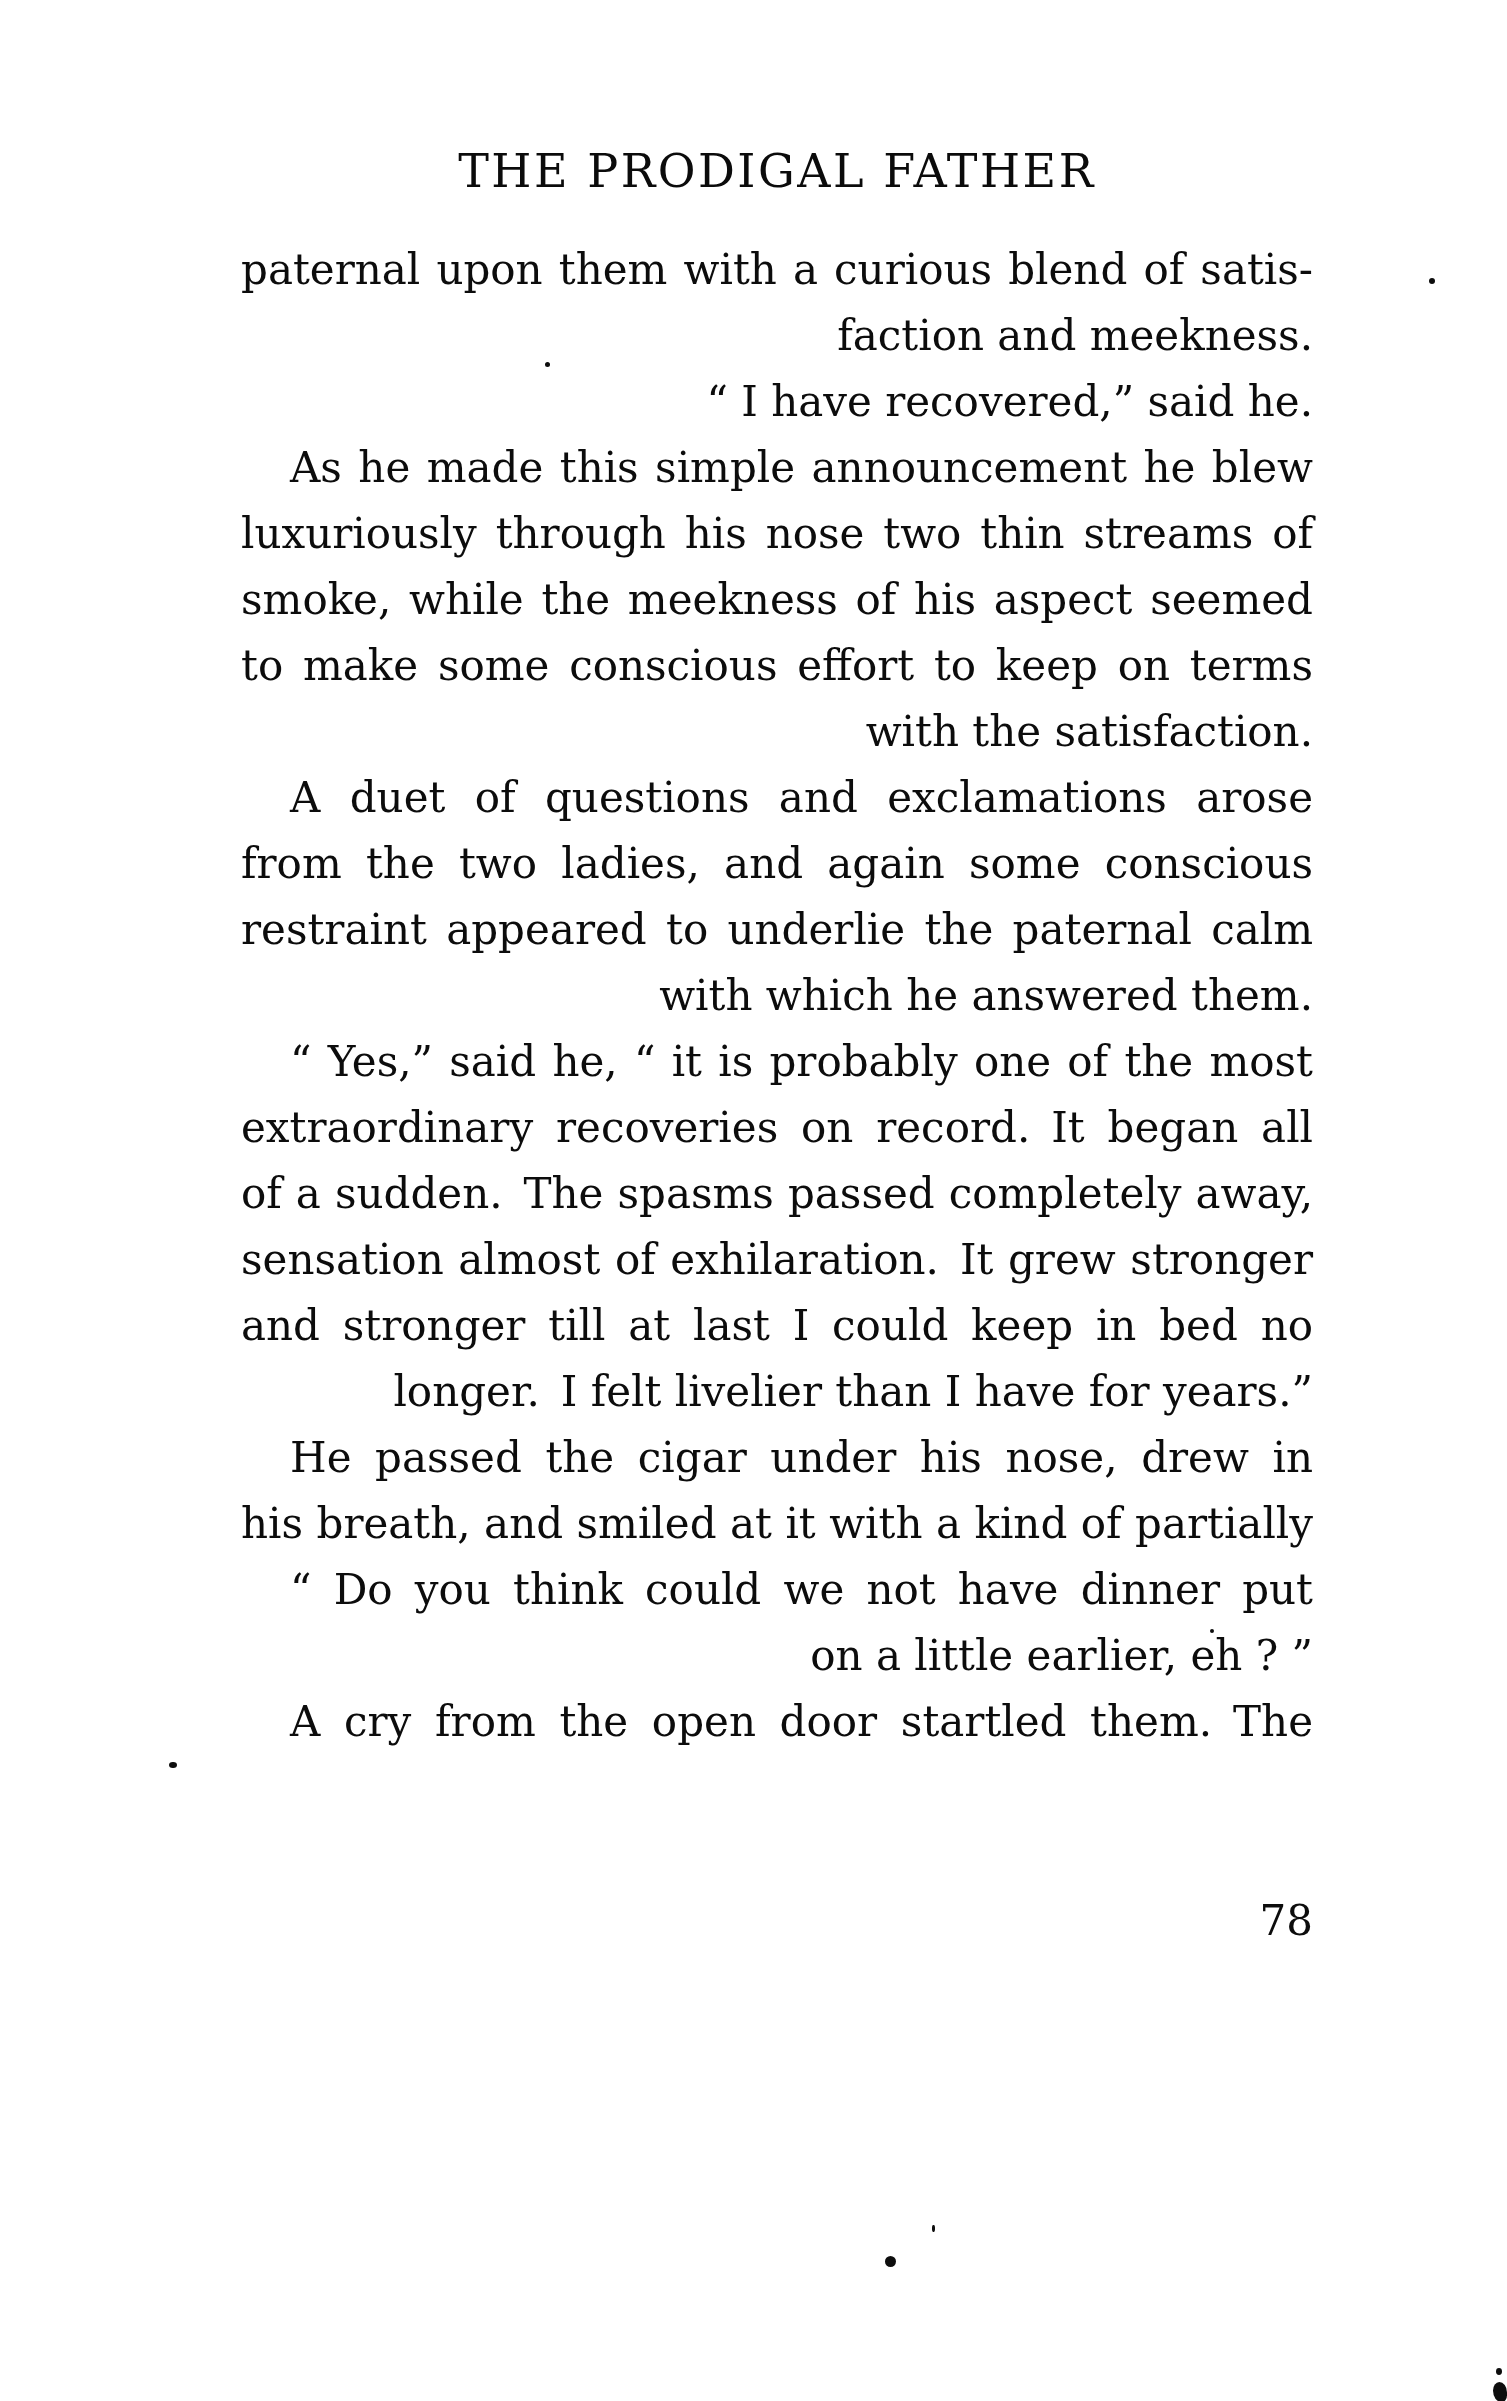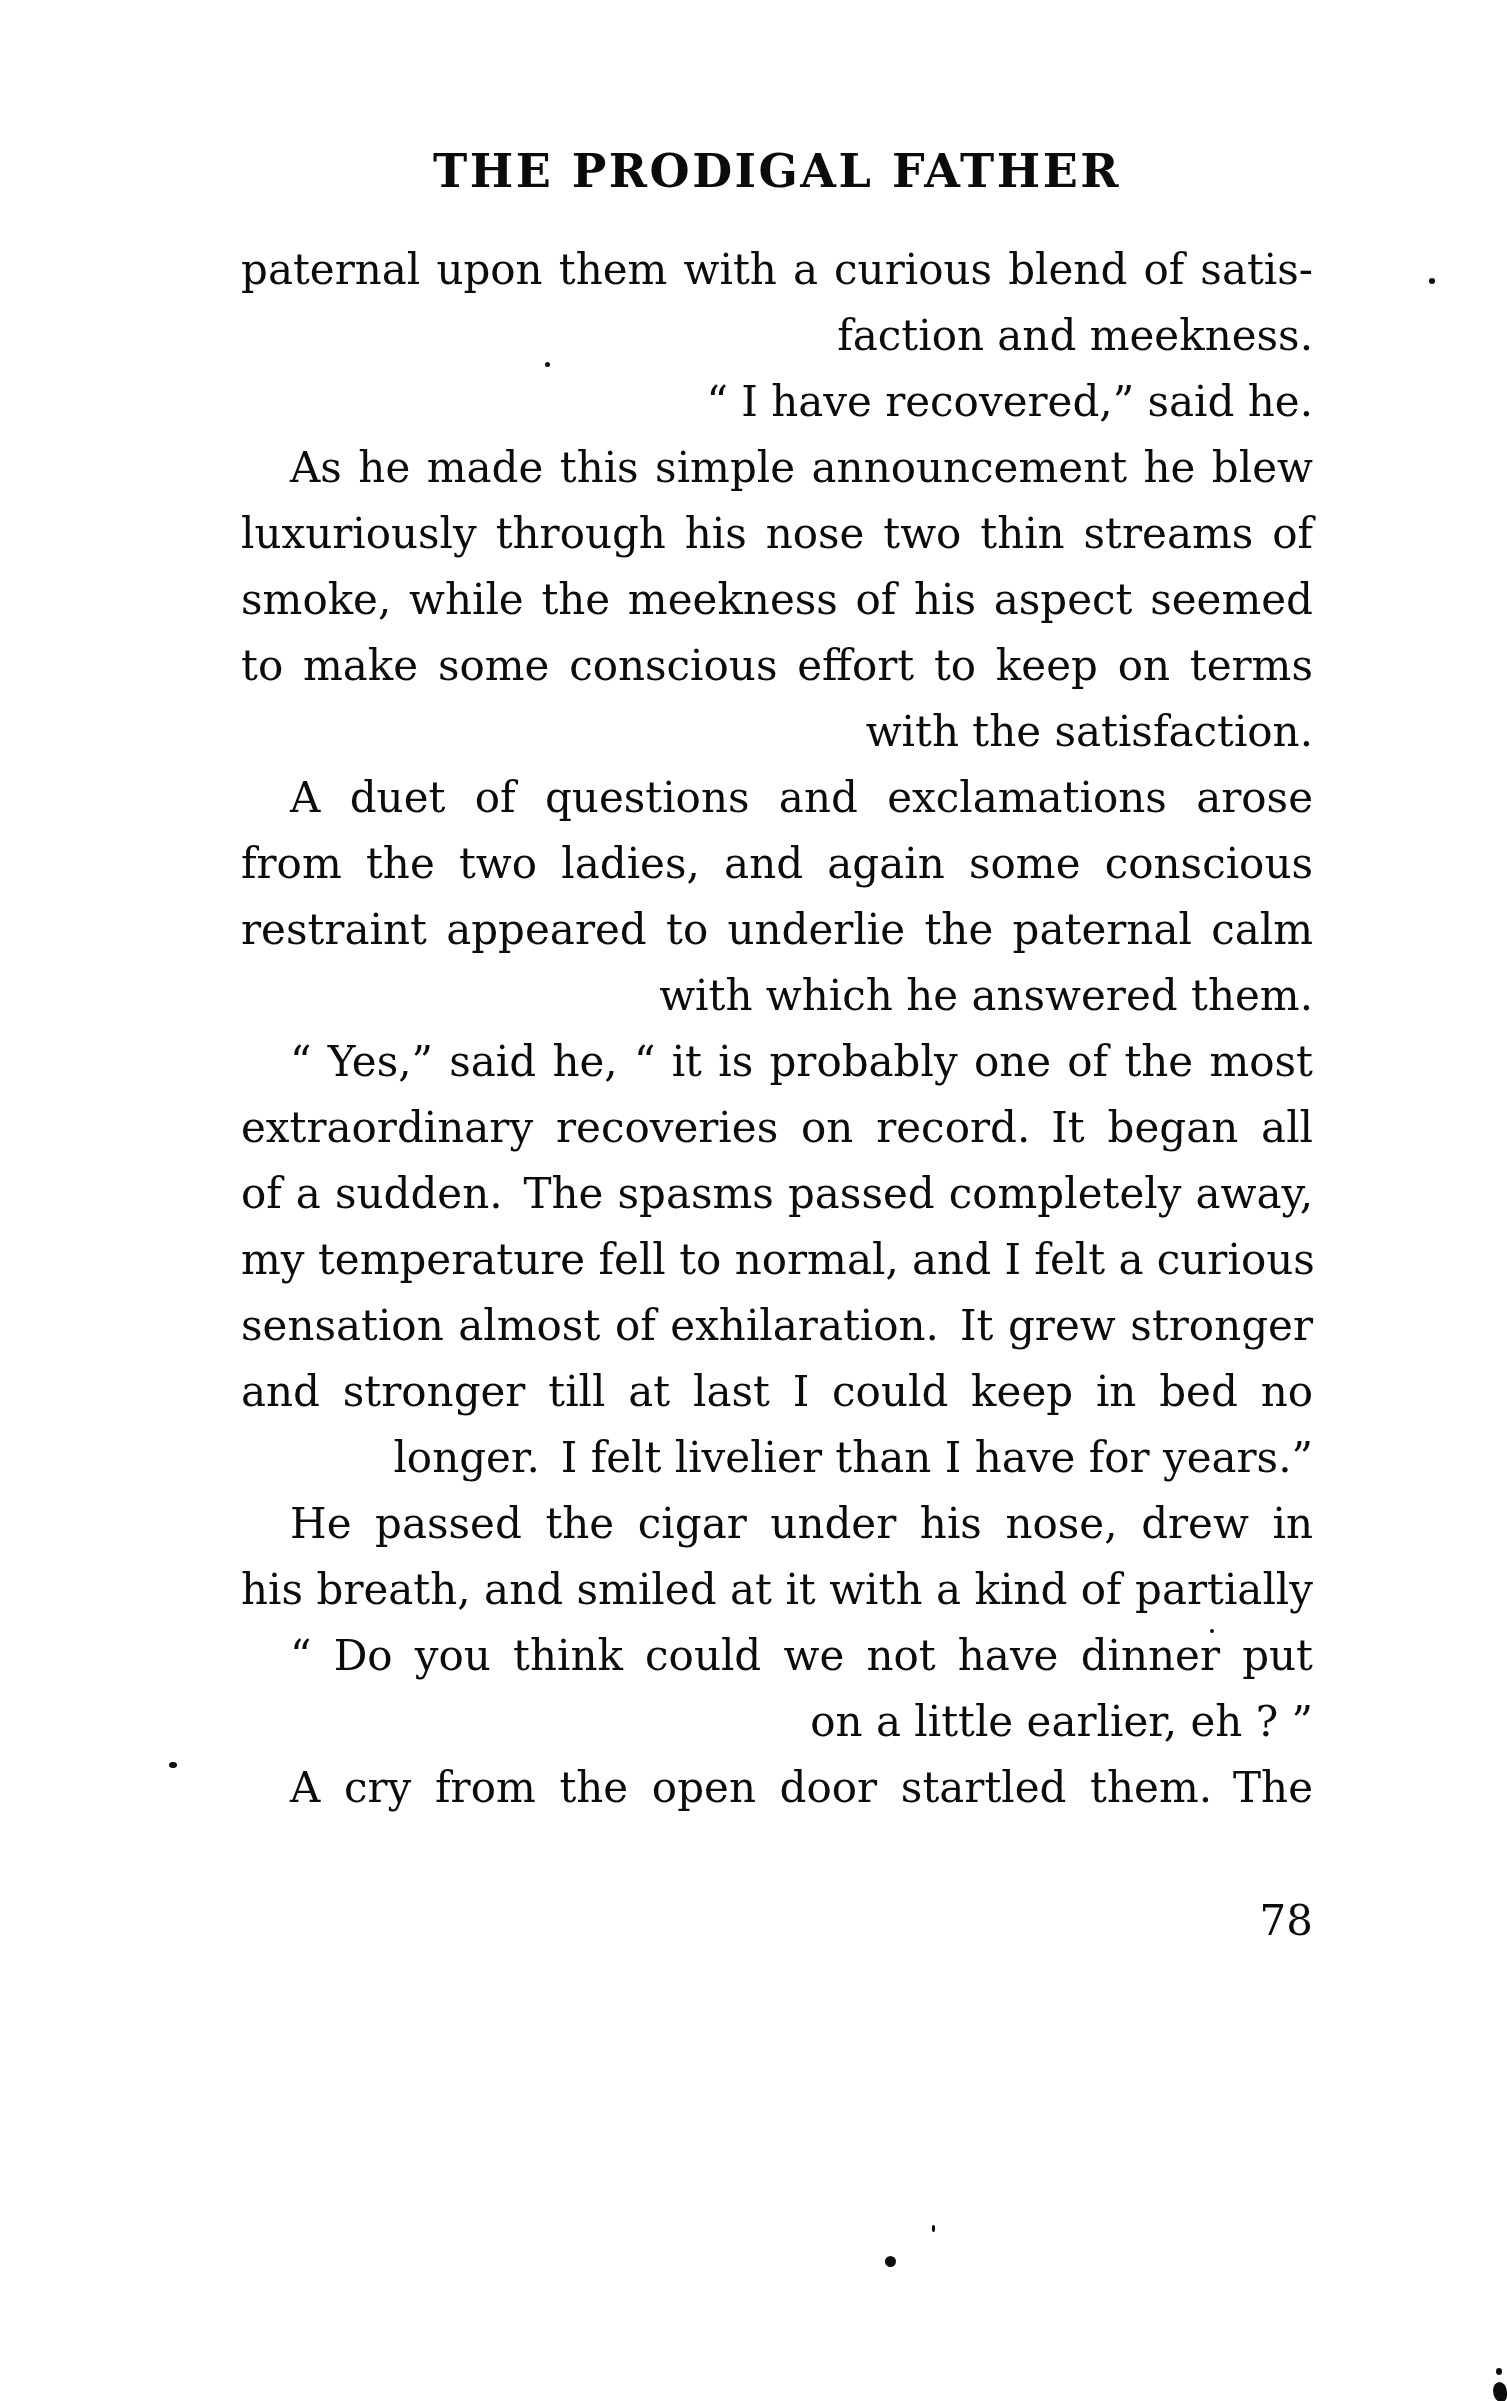--- a/index.html
+++ b/index.html
@@ -18,21 +18,21 @@
   .title {
     position: absolute;
     left: 241px;
     top: 142px;
     width: 1072px;
     margin: 0;
     text-align: center;
     font-family: "DejaVu Serif", "Liberation Serif", serif;
     font-size: 46px;
     line-height: 59px;
-    font-weight: 700;
+    font-weight: 400;
     letter-spacing: 2.5px;
     color: #0b0b0b;
     white-space: nowrap;
   }
   .body-block {
     position: absolute;
     left: 241px;
     top: 237px;
     width: 1072px;
     font-size: 42px;
@@ -85,21 +85,20 @@
       <div class="line just">smoke, while the meekness of his aspect seemed</div>
       <div class="line just">to make some conscious effort to keep on terms</div>
       <div class="line">with the satisfaction.</div>
       <div class="line just indent">A duet of questions and exclamations arose</div>
       <div class="line just">from the two ladies, and again some conscious</div>
       <div class="line just">restraint appeared to underlie the paternal calm</div>
       <div class="line">with which he answered them.</div>
       <div class="line just indent">“ Yes,” said he, “ it is probably one of the most</div>
       <div class="line just">extraordinary recoveries on record. It began all</div>
       <div class="line just">of a sudden. The spasms passed completely away,</div>
-      <div class="line just">my temperature fell to normal, and I felt a curious</div>
       <div class="line just">sensation almost of exhilaration. It grew stronger</div>
       <div class="line just">and stronger till at last I could keep in bed no</div>
       <div class="line">longer. I felt livelier than I have for years.”</div>
       <div class="line just indent">He passed the cigar under his nose, drew in</div>
       <div class="line just">his breath, and smiled at it with a kind of partially</div>
       <div class="line just indent">“ Do you think could we not have dinner put</div>
       <div class="line">on a little earlier, eh ? ”</div>
       <div class="line just indent">A cry from the open door startled them. The</div>
     </div>
 

